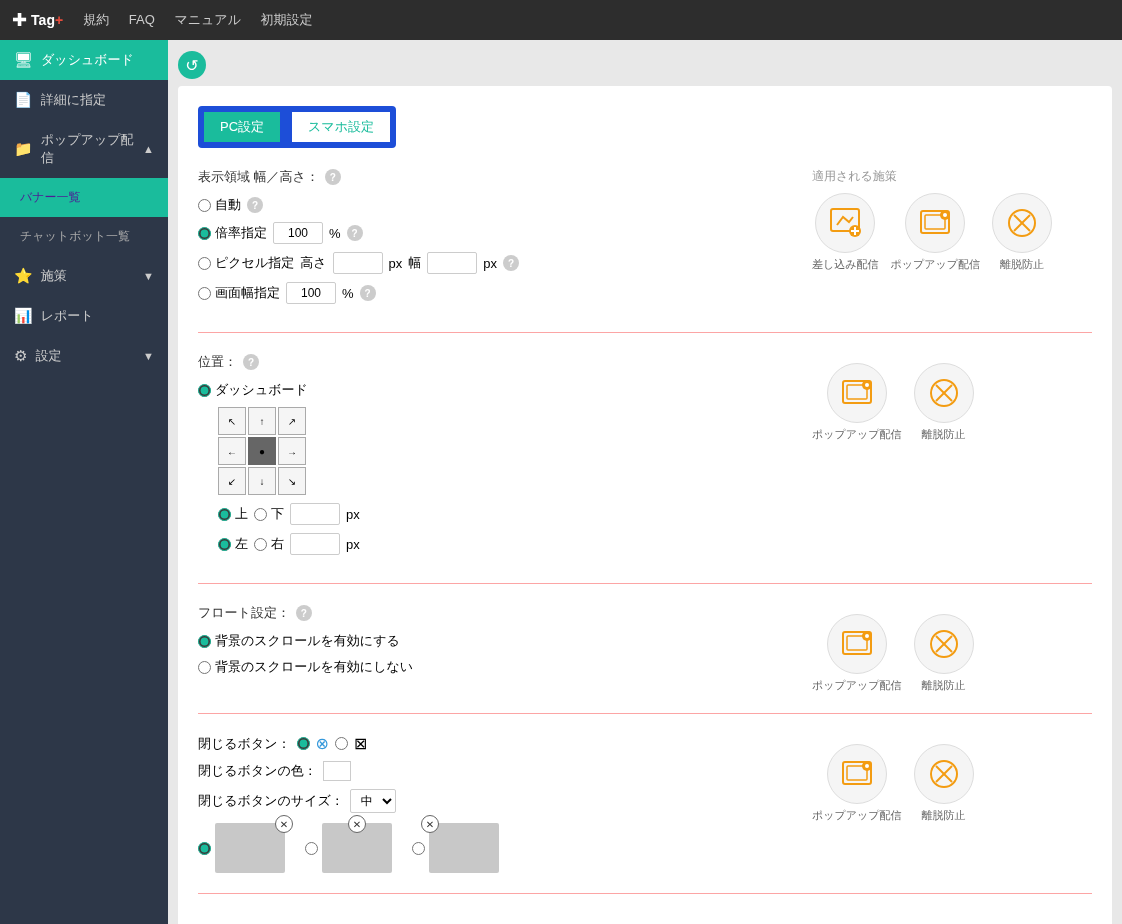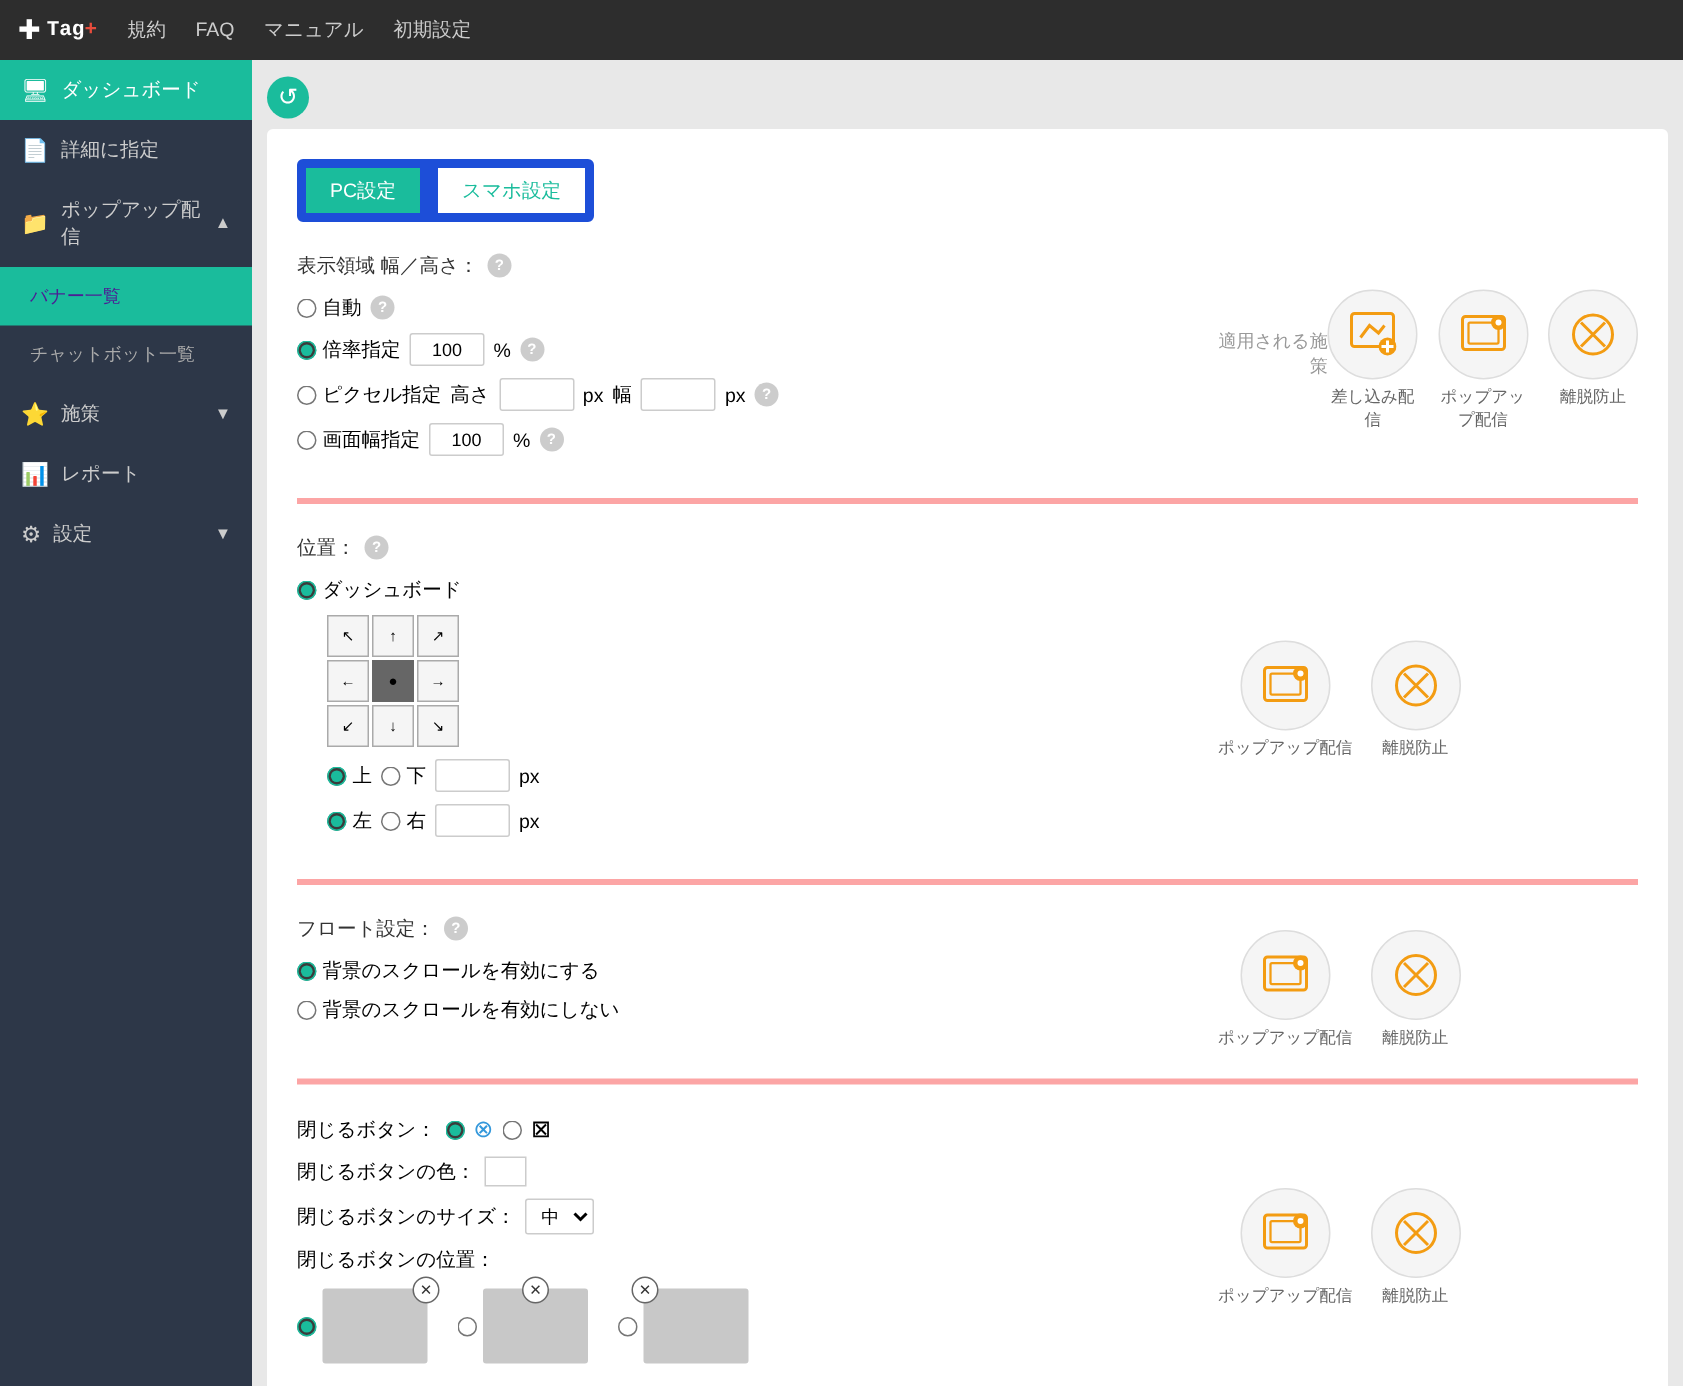--- a/index.html
+++ b/index.html
@@ -13,21 +13,21 @@
       align-items: center;
       padding: 0 12px;
       height: 40px;
       flex-shrink: 0;
     }
     .top-nav .logo {
       display: flex;
       align-items: center;
       margin-right: 20px;
     }
-    .top-nav .logo-text { color: #fff; font-weight: bold; font-size: 14px; font-family: Liberation Mono, monospace; }
+    .top-nav .logo-text { color: #fff; font-weight: bold; font-size: 14px; }
     .top-nav nav a { color: #ccc; text-decoration: none; margin-right: 16px; font-size: 13px; }
 
     .app-body { display: flex; flex: 1; overflow: hidden; }
 
     
     .sidebar {
       width: 168px;
       background: #2d3748;
       color: #fff;
       display: flex;
@@ -73,23 +73,23 @@
       cursor: pointer;
       font-size: 13px;
       background: #fff;
       color: #1abc9c;
     }
     .tab-btn.active { background: #1abc9c; color: #fff; }
     .tab-btn:first-child { border-radius: 4px 0 0 4px; }
     .tab-btn:last-child { border-radius: 0 4px 4px 0; }
 
     
-    .section { border-bottom: 4px solid #fca5a5; padding-bottom: 20px; margin-bottom: 20px; display: flex; gap: 32px; }
+    .section { border-bottom: 1px solid #fca5a5; padding-bottom: 20px; margin-bottom: 20px; display: flex; gap: 32px; }
     .section-left { flex: 1; }
-    .section-right { width: 280px; display: flex; flex-direction: row; align-items: center; }
+    .section-right { width: 280px; display: flex; flex-direction: column; align-items: flex-start; }
 
     .section-title { font-size: 13px; color: #333; margin-bottom: 10px; display: flex; align-items: center; gap: 6px; }
     .help-icon { display: inline-flex; align-items: center; justify-content: center; width: 16px; height: 16px; border-radius: 50%; background: #ccc; color: #fff; font-size: 10px; cursor: pointer; font-weight: bold; }
 
     .form-row { display: flex; align-items: center; gap: 6px; margin-bottom: 8px; font-size: 13px; }
     .form-row label { display: flex; align-items: center; gap: 4px; cursor: pointer; }
     .form-row input[type="radio"] { accent-color: #1abc9c; }
     .form-row input[type="text"], .form-row input[type="number"] {
       width: 50px; border: 1px solid #ccc; padding: 3px 5px; font-size: 12px; text-align: center; border-radius: 2px;
     }
@@ -426,23 +426,20 @@
             <span class="color-swatch"></span>
           </div>
           <div class="form-row">
             <span>閉じるボタンのサイズ：</span>
             <select>
               <option>小</option>
               <option selected="">中</option>
               <option>大</option>
             </select>
           </div>
-          <div class="form-row">
-            <span>閉じるボタンの位置：</span>
-          </div>
 
           <div class="close-preview-row">
             <div style="display:flex; align-items:center; gap:4px;">
               <input type="radio" name="closepos" value="tr" checked="" style="accent-color: rgb(26, 188, 156);">
               <div class="close-preview">
                 <div class="preview-box">
                   <div class="x-btn">✕</div>
                 </div>
               </div>
             </div>

